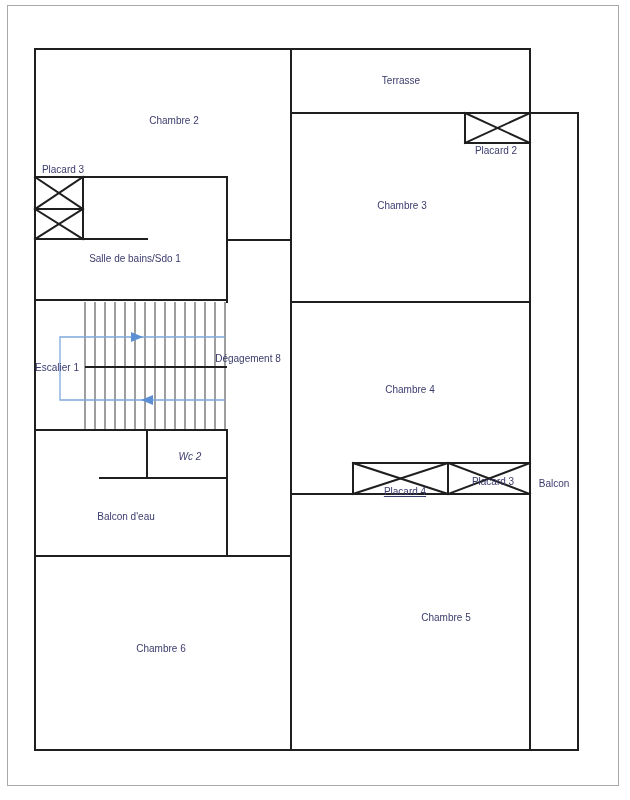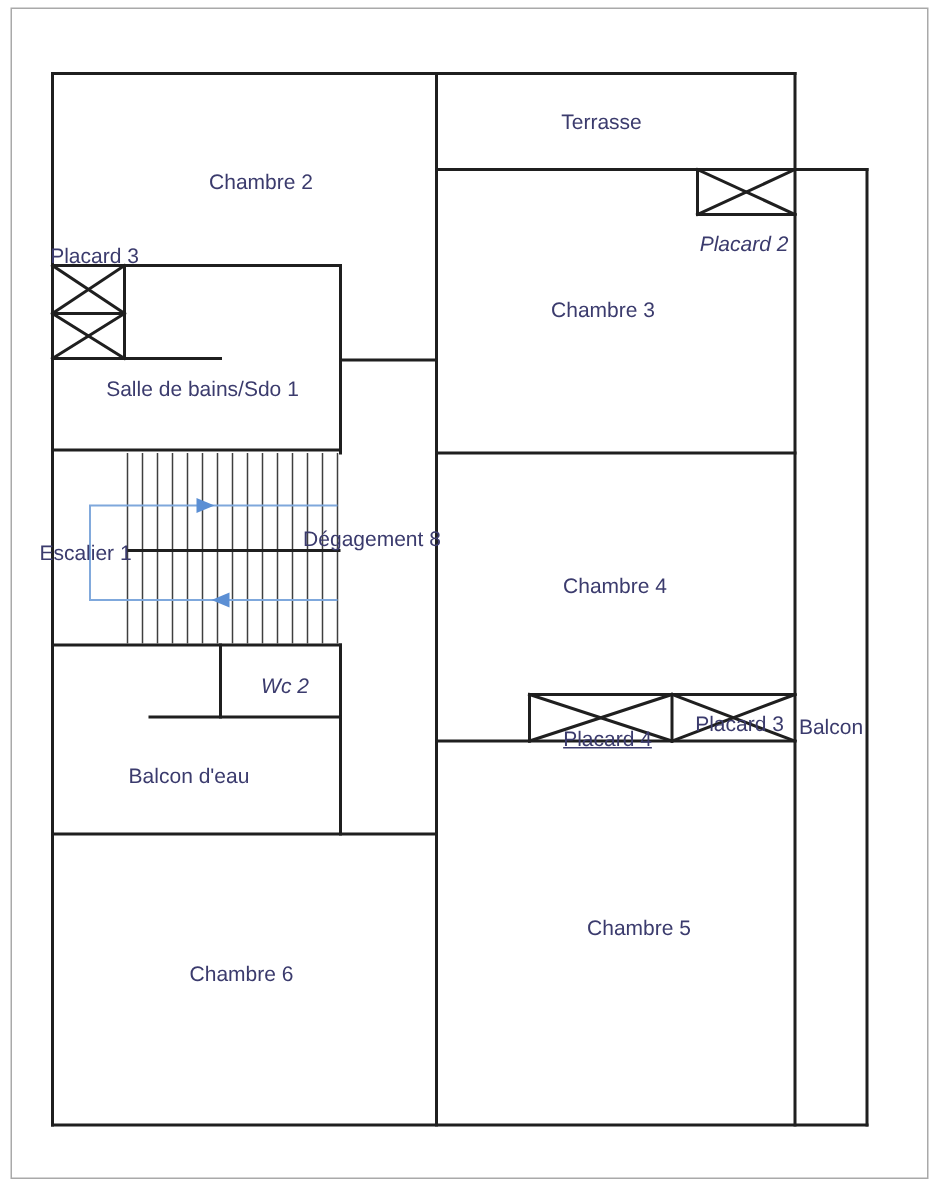--- a/index.html
+++ b/index.html
@@ -1,21 +1,21 @@
 <!DOCTYPE html>
 <html><head>
 <meta charset="utf-8">
 <style>
   html,body{margin:0;padding:0;background:#ffffff;}
   #stage{position:relative;width:630px;height:800px;background:#ffffff;overflow:hidden;
          font-family:"Liberation Sans",sans-serif;}
   #page-border{position:absolute;left:7px;top:5px;width:612px;height:781px;
                border:1px solid #a9a9a9;box-sizing:border-box;}
   #plan-svg{position:absolute;left:0;top:0;width:630px;height:800px;}
-  .lbl{position:absolute;transform:translate(-50%,-50%);font-size:14px;
+  .lbl{position:absolute;transform:translate(-50%,-50%);font-size:10px;
        color:#3b3b6d;white-space:nowrap;line-height:1;}
 </style>
 </head>
 <body>
 
 <div id="stage">
 
   <div id="page-border"></div>
 
   <svg id="plan-svg" viewBox="0 0 630 800" xmlns="http://www.w3.org/2000/svg">
@@ -90,27 +90,27 @@
     </g>
     <line x1="85" y1="367" x2="227" y2="367" stroke="#1f1f1f" stroke-width="2"></line>
     <polyline points="225,337 60,337 60,400 225,400" stroke="#7fa8dc" stroke-width="1.3" fill="none"></polyline>
     <polygon points="131,332 143,337 131,342" fill="#5b8fd4"></polygon>
     <polygon points="153,395 141,400 153,405" fill="#5b8fd4"></polygon>
   </svg>
 
   <span class="lbl" style="left:174px;top:121px;">Chambre 2</span>
   <span class="lbl" style="left:401px;top:81px;">Terrasse</span>
   <span class="lbl" style="left:63px;top:170px;">Placard 3</span>
-  <span class="lbl" style="left:496px;top:162px;font-style:italic;">Placard 2</span>
+  <span class="lbl" style="left:496px;top:151px;">Placard 2</span>
   <span class="lbl" style="left:402px;top:206px;text-align:center;">Chambre 3</span>
   <span class="lbl" style="left:135px;top:259px;">Salle de bains/Sdo 1</span>
   <span class="lbl" style="left:57px;top:368px;">Escalier 1</span>
   <span class="lbl" style="left:248px;top:359px;">Dégagement 8</span>
   <span class="lbl" style="left:410px;top:390px;">Chambre 4</span>
   <span class="lbl" style="left:190px;top:457px;font-style:italic;">Wc 2</span>
   <span class="lbl" style="left:405px;top:492px;text-decoration:underline;">Placard 4</span>
   <span class="lbl" style="left:493px;top:482px;">Placard 3</span>
   <span class="lbl" style="left:554px;top:484px;">Balcon</span>
   <span class="lbl" style="left:126px;top:517px;">Balcon d'eau</span>
   <span class="lbl" style="left:161px;top:649px;">Chambre 6</span>
-  <span class="lbl" style="left:402px;top:618px;padding-left:48px;">Chambre 5</span>
+  <span class="lbl" style="left:422px;top:618px;padding-left:48px;">Chambre 5</span>
 
 </div>
 
 </body></html>

